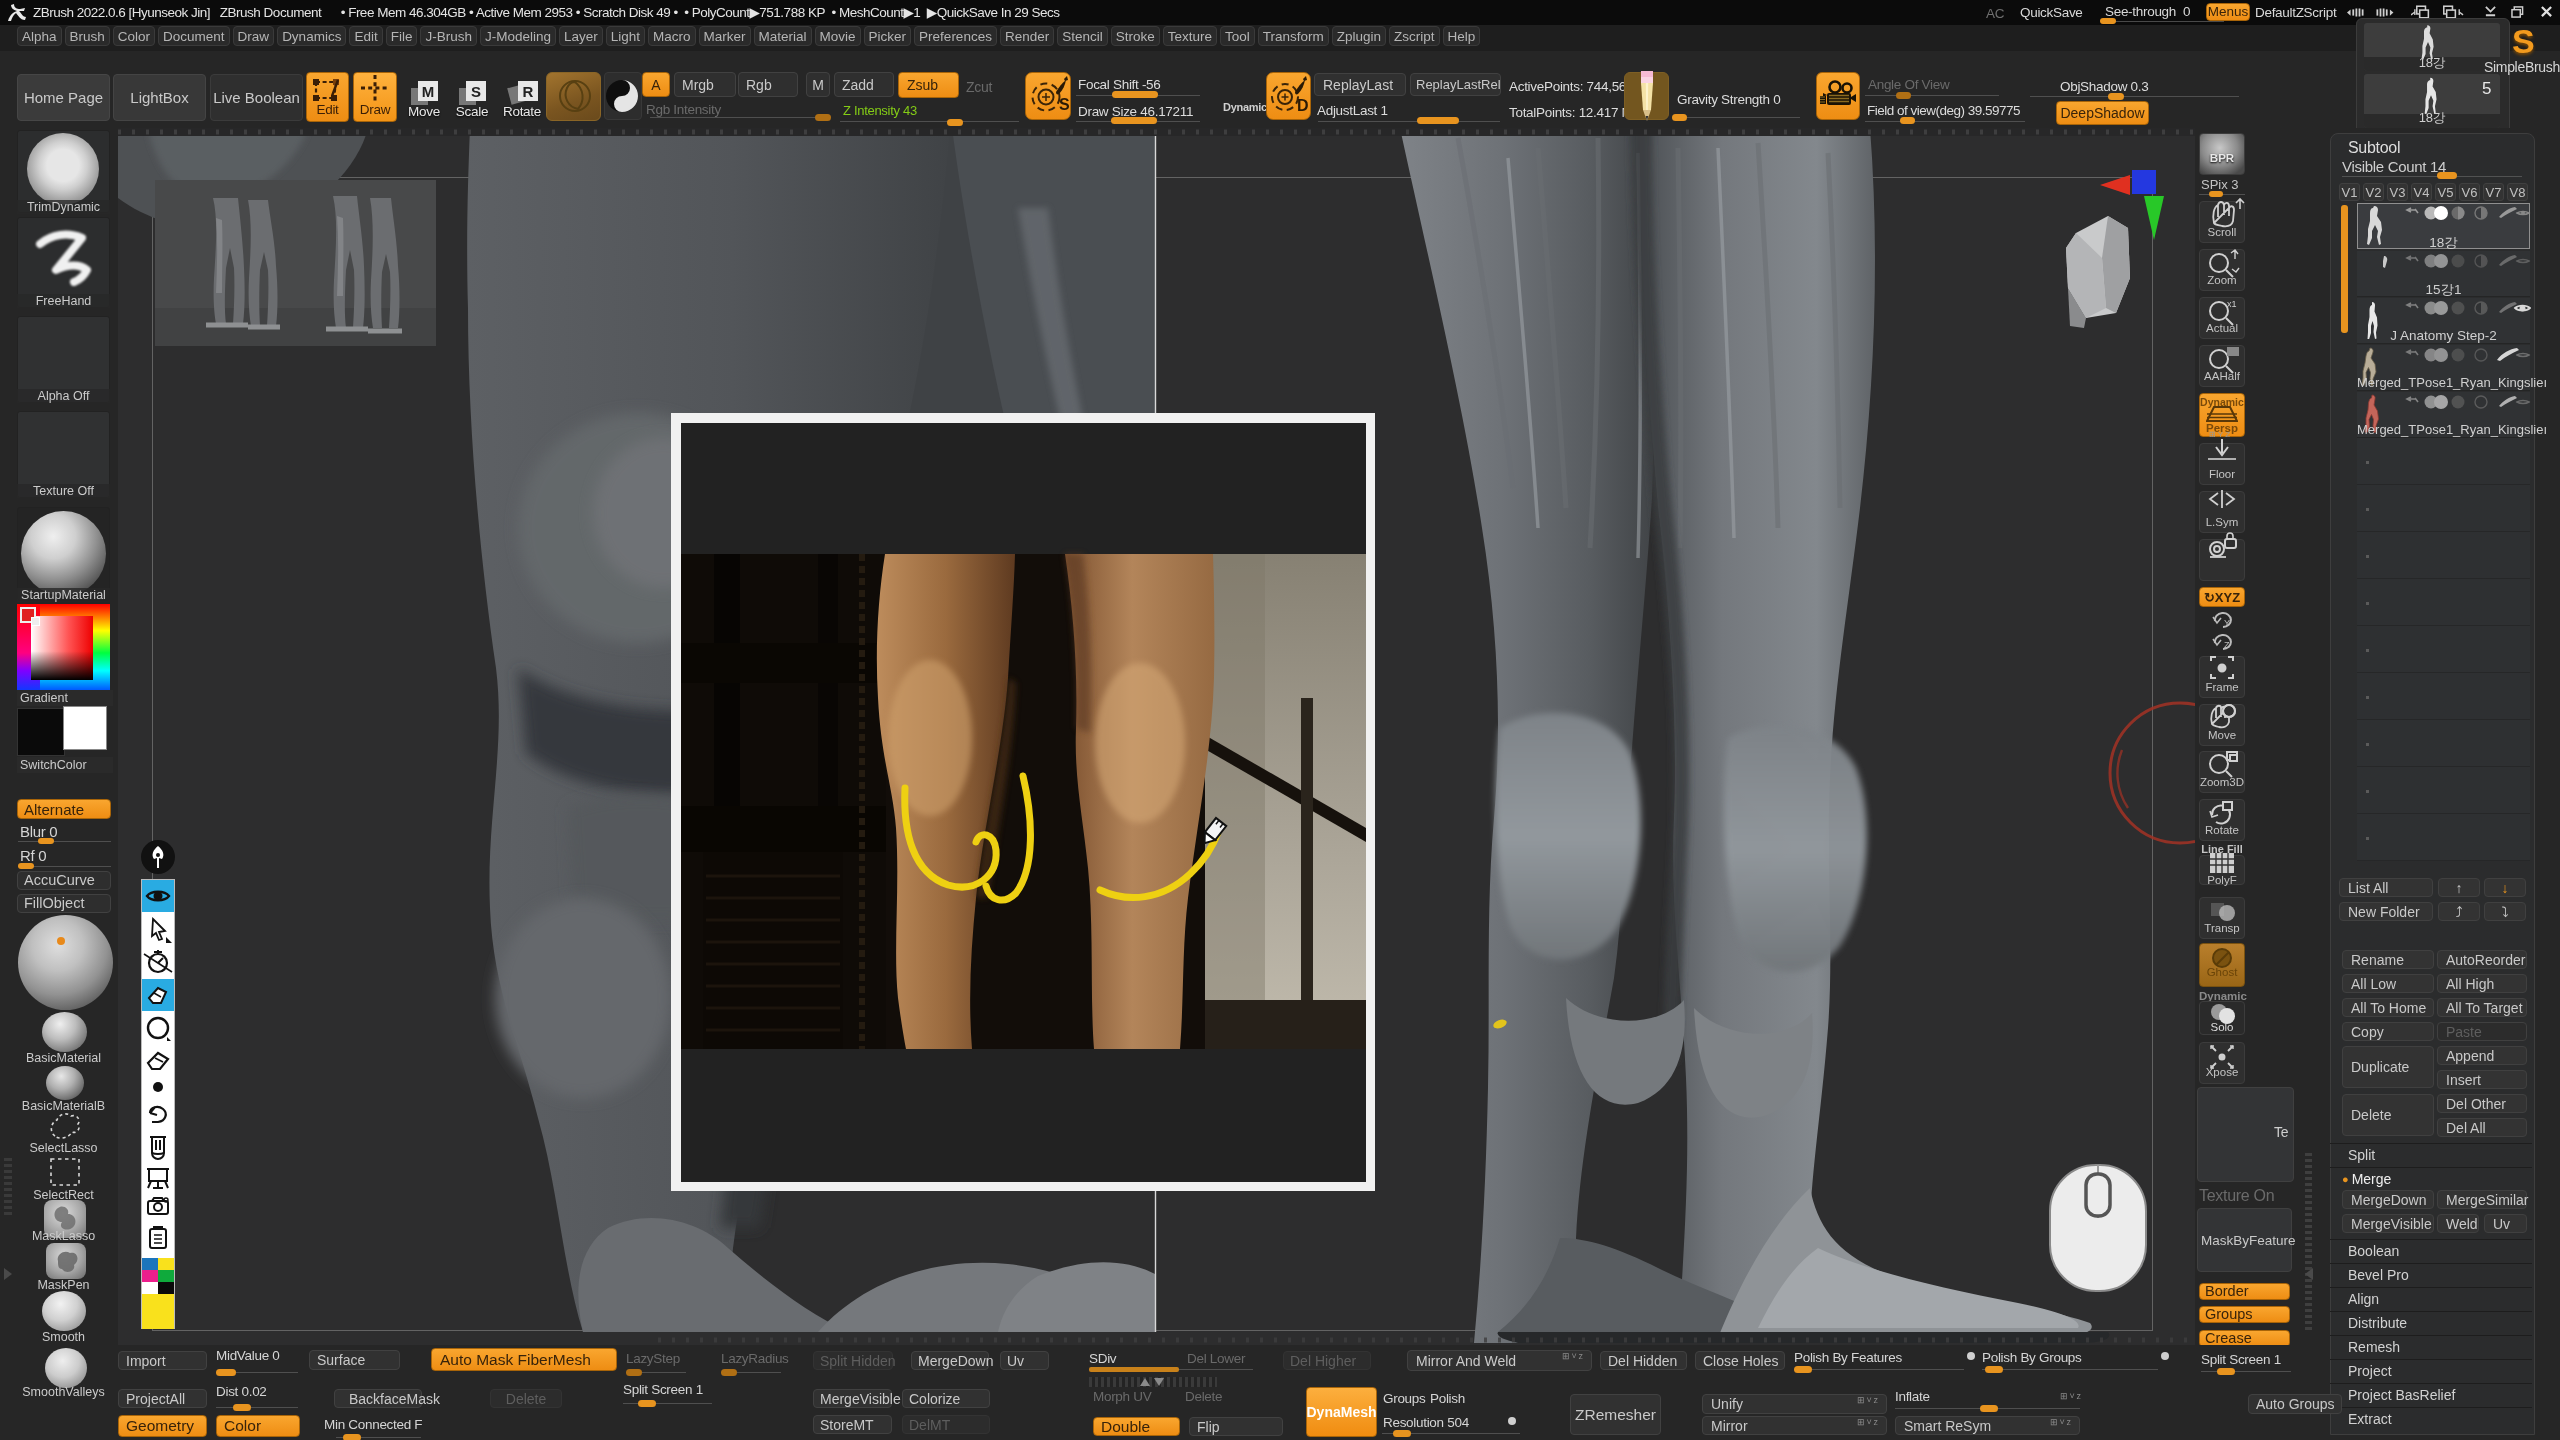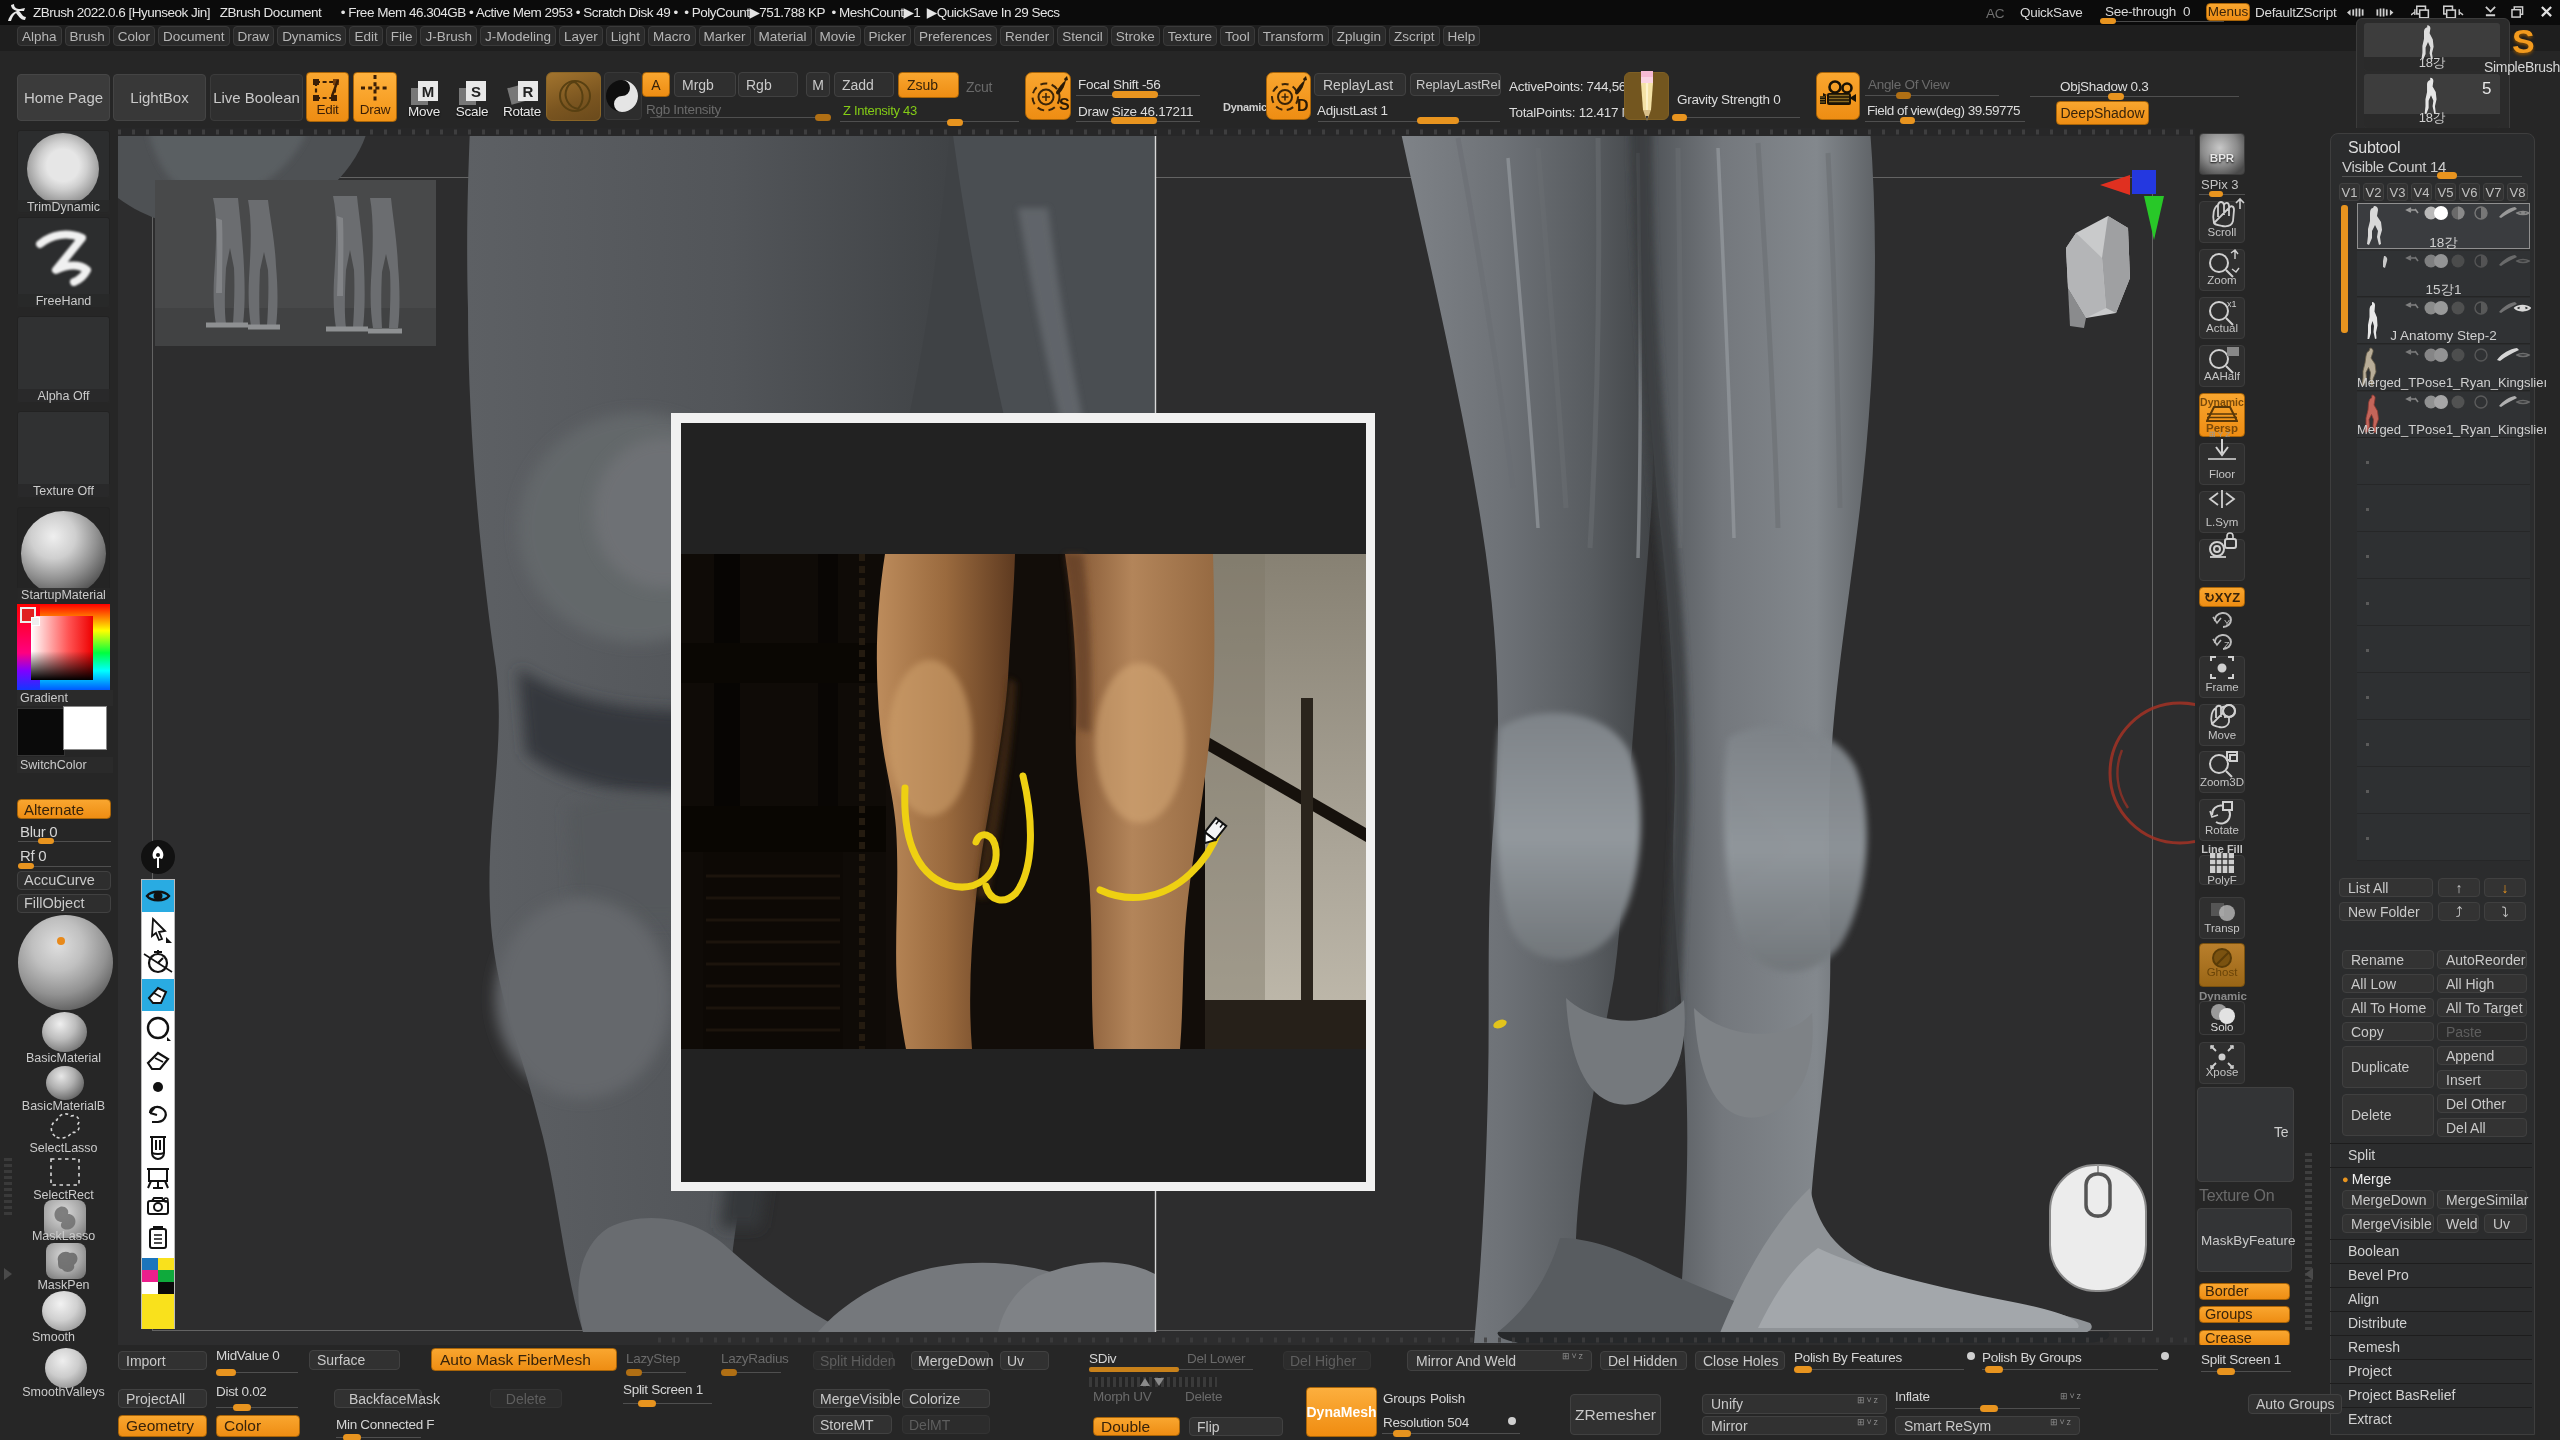--- a/index.html
+++ b/index.html
@@ -548,21 +548,21 @@
         <path d="M10 4 C4 8 6 18 14 18 C10 24 18 28 24 24 C30 20 28 10 20 10 C22 4 14 0 10 4Z" fill="#6e6e6e" opacity=".85"></path>
       </svg>
 <div class="tlabel" style="left:10px;top:1229px;width:107px">MaskLasso</div>
 <div class="abs" style="left:46px;top:1243px;width:40px;height:36px;border-radius:8px;background:radial-gradient(circle at 45% 35%,#d8d8d8,#a4a4a4 55%,#6a6a6a)"></div>
 <svg class="abs" style="left:50px;top:1247px" width="32" height="28" viewBox="0 0 32 28">
         <path d="M8 14 C6 8 14 2 20 6 C28 4 30 14 24 18 C26 24 16 28 12 22 C8 22 8 18 8 14Z" fill="#6a6a6a" opacity=".9"></path>
       </svg>
 <div class="tlabel" style="left:10px;top:1278px;width:107px">MaskPen</div>
 
 <div class="abs" style="left:42px;top:1291px;width:44px;height:40px;border-radius:50%;background:radial-gradient(circle at 42% 32%,#f2f2f2,#d0d0d0 45%,#9a9a9a 80%,#707070)"></div>
-<div class="tlabel" style="left:0;top:1330px;width:107px">Smooth</div>
+<div class="tlabel" style="left:10px;top:1330px;width:107px">Smooth</div>
 <div class="abs" style="left:45px;top:1348px;width:42px;height:40px;border-radius:50%;background:radial-gradient(circle at 42% 32%,#eeeeee,#cccccc 45%,#949494 80%,#6a6a6a)"></div>
 <div class="tlabel" style="left:10px;top:1385px;width:107px">SmoothValleys</div>
 </div>
 
 <div class="abs" style="left:141px;top:840px;width:34px;height:34px;border-radius:50%;background:#111"></div>
 <svg class="abs" style="left:149px;top:846px" width="18" height="24" viewBox="0 0 18 24">
       <path d="M9 0 C14 4 16 9 13 13 L10 12 L10 22 L8 22 L8 12 L5 13 C2 9 4 4 9 0Z" fill="#fff"></path>
       <circle cx="9" cy="9" r="2" fill="#111"></circle>
     </svg>
 <div class="abs" style="left:141px;top:879px;width:34px;height:450px;background:#fff;border:1px solid #bbb;box-sizing:border-box"></div>
@@ -1040,21 +1040,21 @@
 <div class="lbl" style="left:1857px;top:1390px;font-size:9px;color:#8a8a8a"></div>
 <div class="lbl" style="left:2060px;top:1392px;font-size:9px;color:#8a8a8a">⊞ ˅ z</div>
 <div class="track" style="left:1895px;top:1408px;width:185px"></div>
 <div class="hdl" style="left:1980px;top:1405px"></div>
 <div class="btn" style="left:1895px;top:1416px;width:185px;height:19px;justify-content:flex-start;padding-left:8px;background:#313131">Smart ReSym</div>
 <div class="lbl" style="left:2050px;top:1418px;font-size:9px;color:#8a8a8a">⊞ ˅ z</div>
 <div class="btn" style="left:2248px;top:1394px;width:94px;height:20px;justify-content:flex-start;padding-left:7px;background:#313131">Auto Groups</div>
 
 <div class="btn ob" style="left:118px;top:1415px;width:89px;height:22px;justify-content:flex-start;padding-left:7px;font-size:15.5px">Geometry</div>
 <div class="btn ob" style="left:216px;top:1415px;width:84px;height:22px;justify-content:flex-start;padding-left:7px;font-size:15.5px">Color</div>
-<div class="lbl" style="left:336px;top:1418px;color:#d5d5d5">Min Connected F</div>
+<div class="lbl" style="left:324px;top:1418px;color:#d5d5d5">Min Connected F</div>
 <div class="track" style="left:336px;top:1437px;width:85px"></div>
 <div class="hdl" style="left:343px;top:1434px"></div>
 <div class="btn" style="left:813px;top:1415px;width:79px;height:19px;justify-content:flex-start;padding-left:6px;background:#313131">StoreMT</div>
 <div class="btn d" style="left:902px;top:1415px;width:88px;height:19px;justify-content:flex-start;padding-left:6px">DelMT</div>
 <div class="btn ob" style="left:1093px;top:1417px;width:87px;height:19px;justify-content:flex-start;padding-left:7px;font-size:15.5px">Double</div>
 <div class="btn" style="left:1189px;top:1417px;width:94px;height:19px;justify-content:flex-start;padding-left:7px;background:#313131">Flip</div>
 </div>
 
 </div>
 

